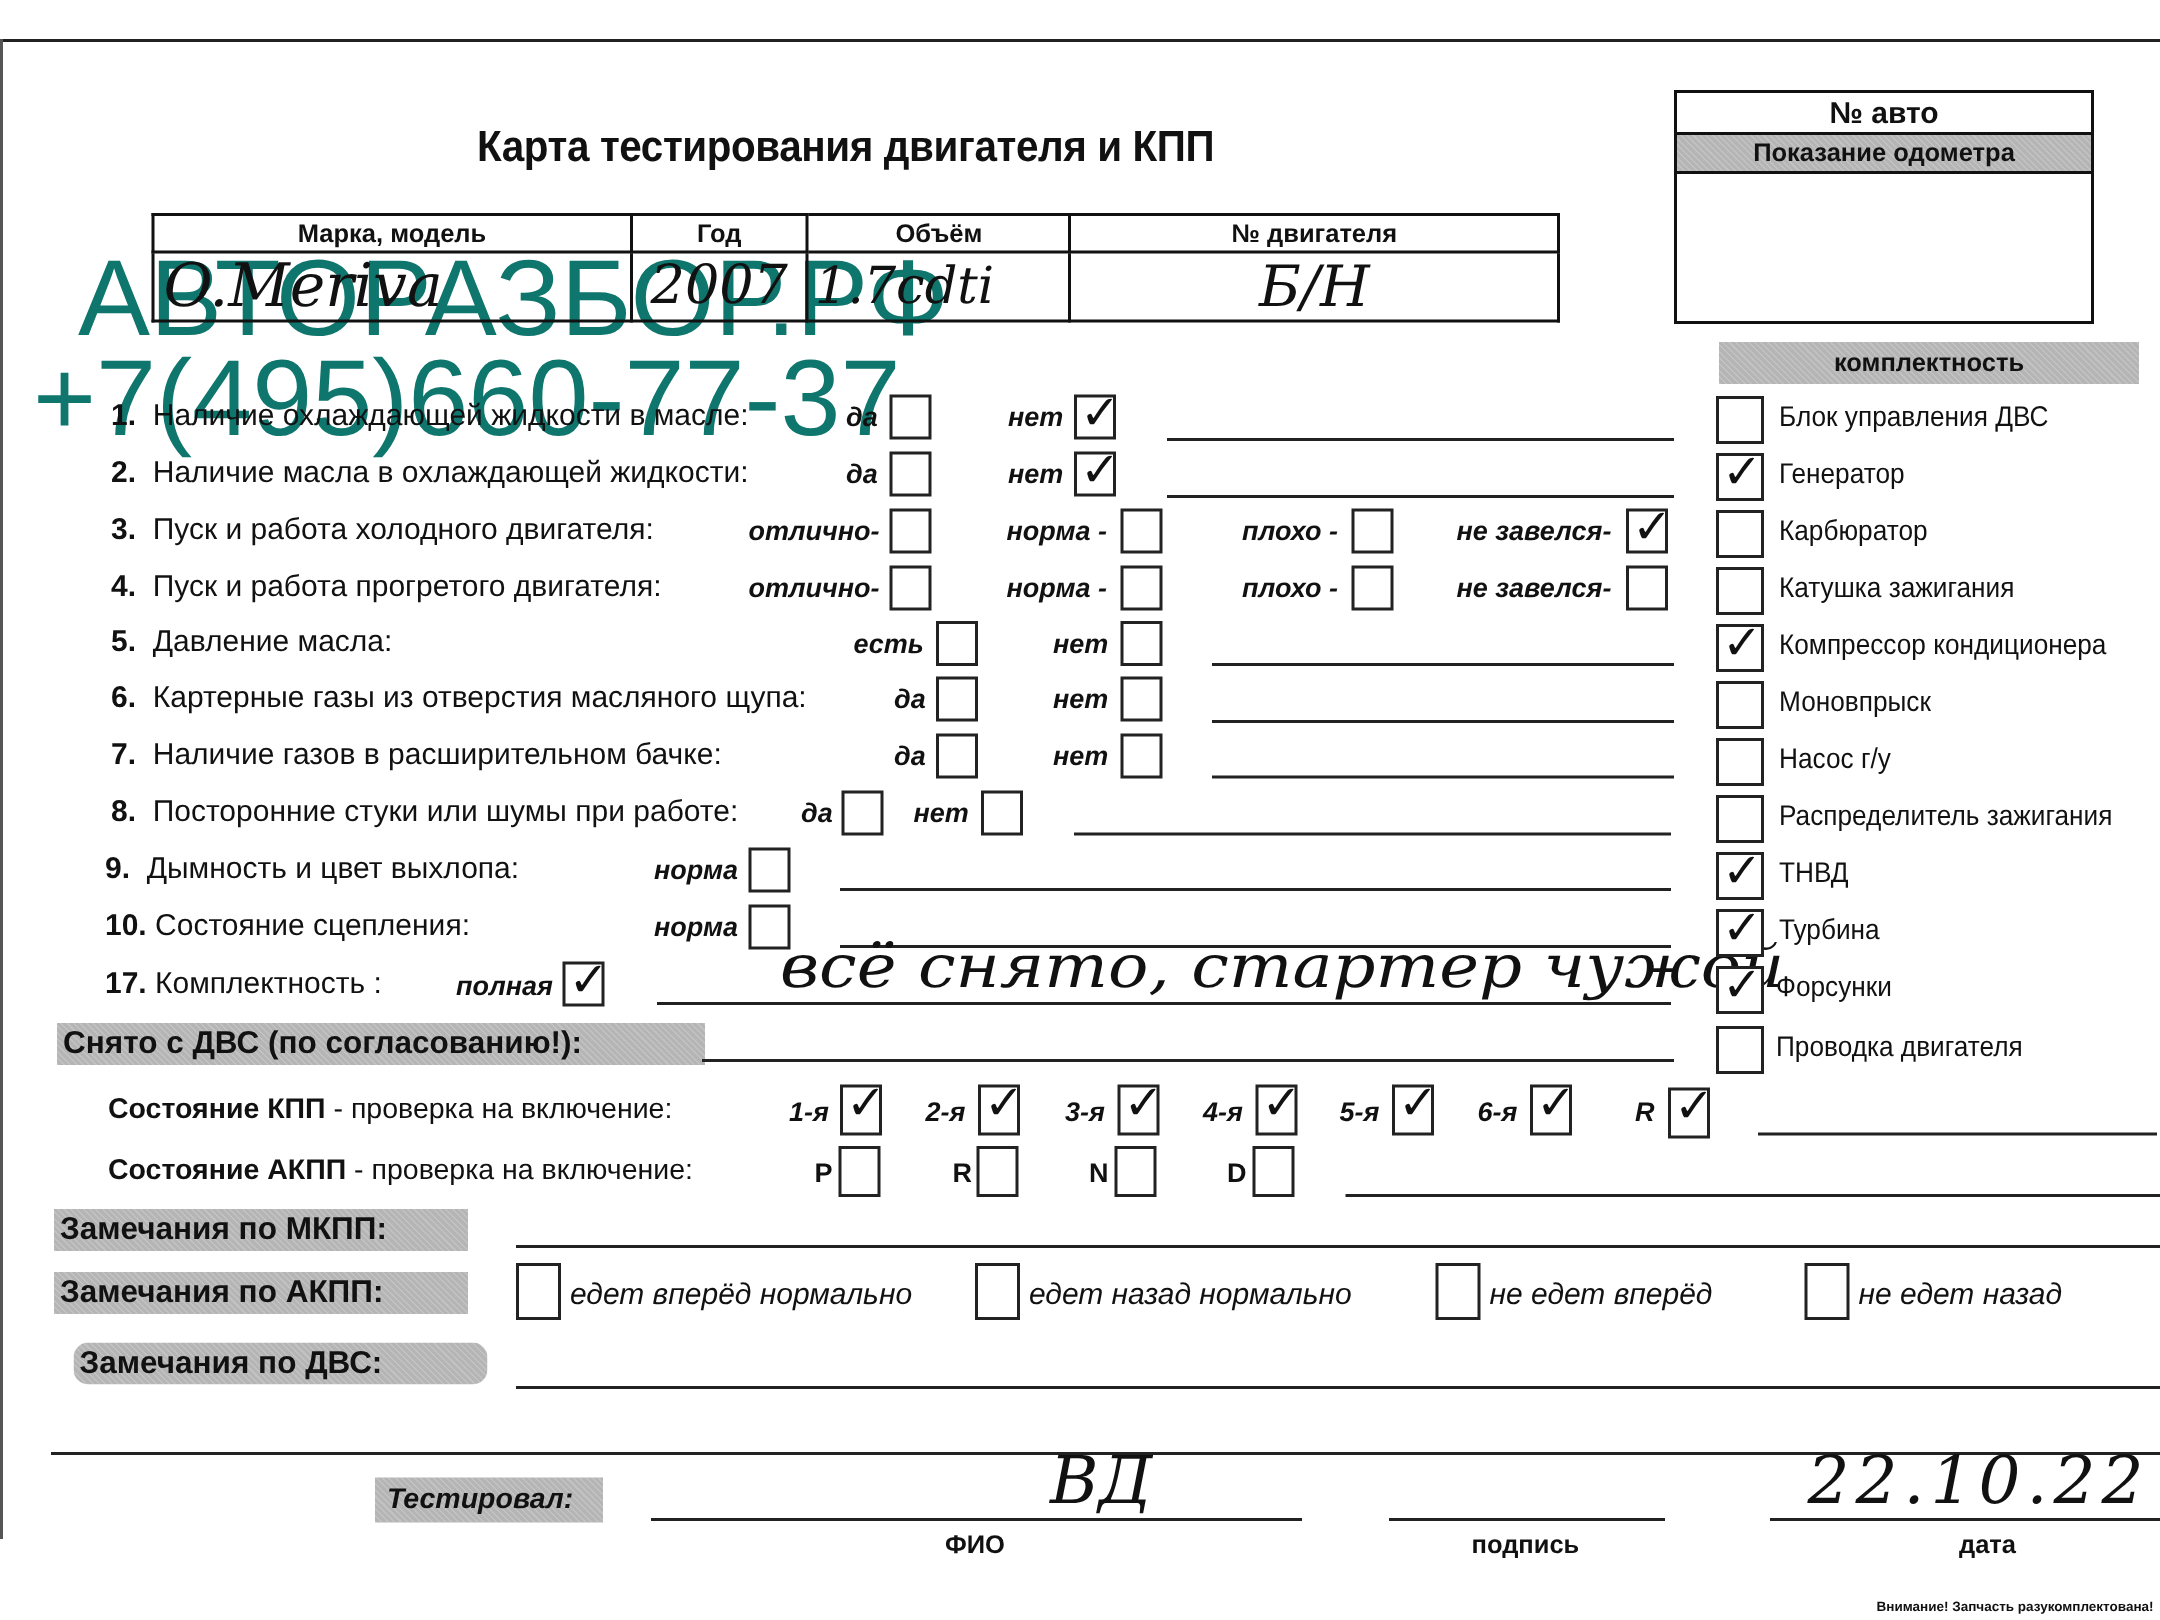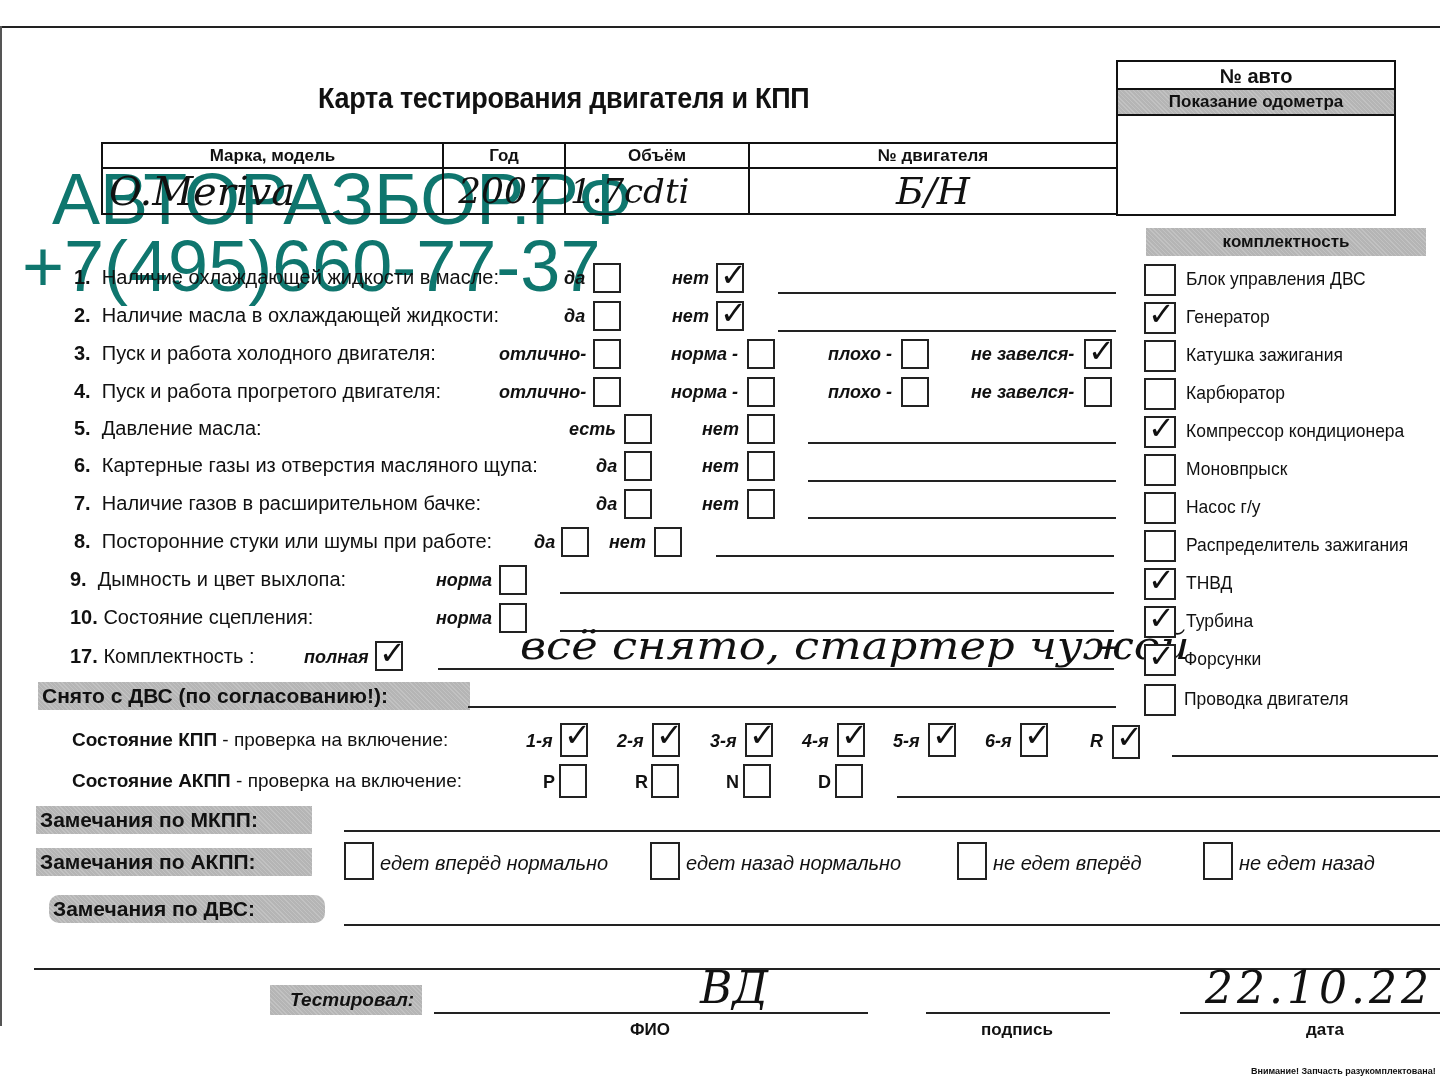--- a/index.html
+++ b/index.html
@@ -45,21 +45,21 @@
 <div class="abs watermark" style="left:52px; top:158px;">АВТОРАЗБОР.РФ</div>
 <div class="abs watermark" style="left:22px; top:225px;">+7(495)660-77-37</div>
 
 <div class="abs title">Карта тестирования двигателя  и КПП</div>
 
 <div class="abs" style="left:1116px; top:60px; width:280px; height:156px; border:2px solid #111; box-sizing:border-box;">
   <div style="height:26px; text-align:center; font-weight:bold; font-size:20px; line-height:28px;">№ авто</div>
   <div class="shaded" style="height:24px; border-top:2px solid #111; border-bottom:2px solid #111; text-align:center; font-weight:bold; font-size:17px; line-height:24px;">Показание одометра</div>
 </div>
 
-<table class="abs vt" style="left:101px; top:142px; width:1017px;">
+<table class="abs vt" style="left:101px; top:142px; width:939px;">
   <tbody>
       <tr style="height:25px;">
     <td style="width:339px;">Марка, модель</td>
     <td style="width:120px;">Год</td>
     <td style="width:182px;">Объём</td>
     <td style="width:366px;">№ двигателя</td>
   </tr>
   <tr style="height:46px;">
     <td style="text-align:left; padding-left:6px;"><span class="cell-hand">O.Meriva</span></td>
     <td><span class="cell-hand" style="font-size:36px;">2007</span></td>
@@ -188,25 +188,25 @@
     <span class="kompl-item abs" style="left:42px; top:4px;">Блок управления ДВС</span>
   </div>
   <div style="position:relative; height:38px;">
     <div class="box" style="position:absolute; left:0; top:0; width:32px; height:32px;">
         <span class="check">✓</span>
       </div>
     <span class="kompl-item abs" style="left:42px; top:4px;">Генератор</span>
   </div>
   <div style="position:relative; height:38px;">
     <div class="box" style="position:absolute; left:0; top:0; width:32px; height:32px;"></div>
+    <span class="kompl-item abs" style="left:42px; top:4px;">Карбюратор</span>
+  </div>
+  <div style="position:relative; height:38px;">
+    <div class="box" style="position:absolute; left:0; top:0; width:32px; height:32px;"></div>
     <span class="kompl-item abs" style="left:42px; top:4px;">Катушка зажигания</span>
-  </div>
-  <div style="position:relative; height:38px;">
-    <div class="box" style="position:absolute; left:0; top:0; width:32px; height:32px;"></div>
-    <span class="kompl-item abs" style="left:42px; top:4px;">Карбюратор</span>
   </div>
   <div style="position:relative; height:38px;">
     <div class="box" style="position:absolute; left:0; top:0; width:32px; height:32px;">
         <span class="check">✓</span>
       </div>
     <span class="kompl-item abs" style="left:42px; top:4px;">Компрессор кондиционера</span>
   </div>
   <div style="position:relative; height:38px;">
     <div class="box" style="position:absolute; left:0; top:0; width:32px; height:32px;"></div>
     <span class="kompl-item abs" style="left:42px; top:4px;">Моновпрыск</span>
@@ -299,21 +299,21 @@
 <div class="abs opt" style="left:686px; top:852px; font-size:20px; font-weight:normal;">едет назад нормально</div>
 <div class="abs box" style="left:957px; top:842px; width:30px; height:38px;"></div>
 <div class="abs opt" style="left:993px; top:852px; font-size:20px; font-weight:normal;">не едет вперёд</div>
 <div class="abs box" style="left:1203px; top:842px; width:30px; height:38px;"></div>
 <div class="abs opt" style="left:1239px; top:852px; font-size:20px; font-weight:normal;">не едет назад</div>
 
 <div class="abs shaded section-hdr" style="left:49px; top:895px; width:268px;border-radius:10px;">Замечания по ДВС:</div>
 <div class="abs line" style="left:344px; top:924px; width:1096px;"></div>
 
 <div class="abs line" style="left:34px; top:968px; width:1406px;"></div>
-<div class="abs shaded" style="left:250px; top:985px; width:152px; height:30px; font-weight:bold; font-style:italic; font-size:19px; line-height:30px; padding-left:20px; box-sizing:border-box;margin-left:20px;">Тестировал:</div>
+<div class="abs shaded" style="left:250px; top:985px; width:152px; height:30px; font-weight:bold; font-style:italic; font-size:19px; line-height:30px; padding-left:8px; box-sizing:border-box;">Тестировал:</div>
 
 <div class="abs line" style="left:434px; top:1012px; width:434px;"></div>
 <div class="abs hand" style="left:700px; top:962px; font-size:44px;">ВД</div>
 <div class="abs foot-label" style="left:630px; top:1020px;">ФИО</div>
 
 <div class="abs line" style="left:926px; top:1012px; width:184px;"></div>
 <div class="abs foot-label" style="left:981px; top:1020px;">подпись</div>
 
 <div class="abs line" style="left:1180px; top:1012px; width:260px;"></div>
 <div class="abs hand" style="left:1205px; top:962px; font-size:44px; letter-spacing:4px;">22.10.22</div>

